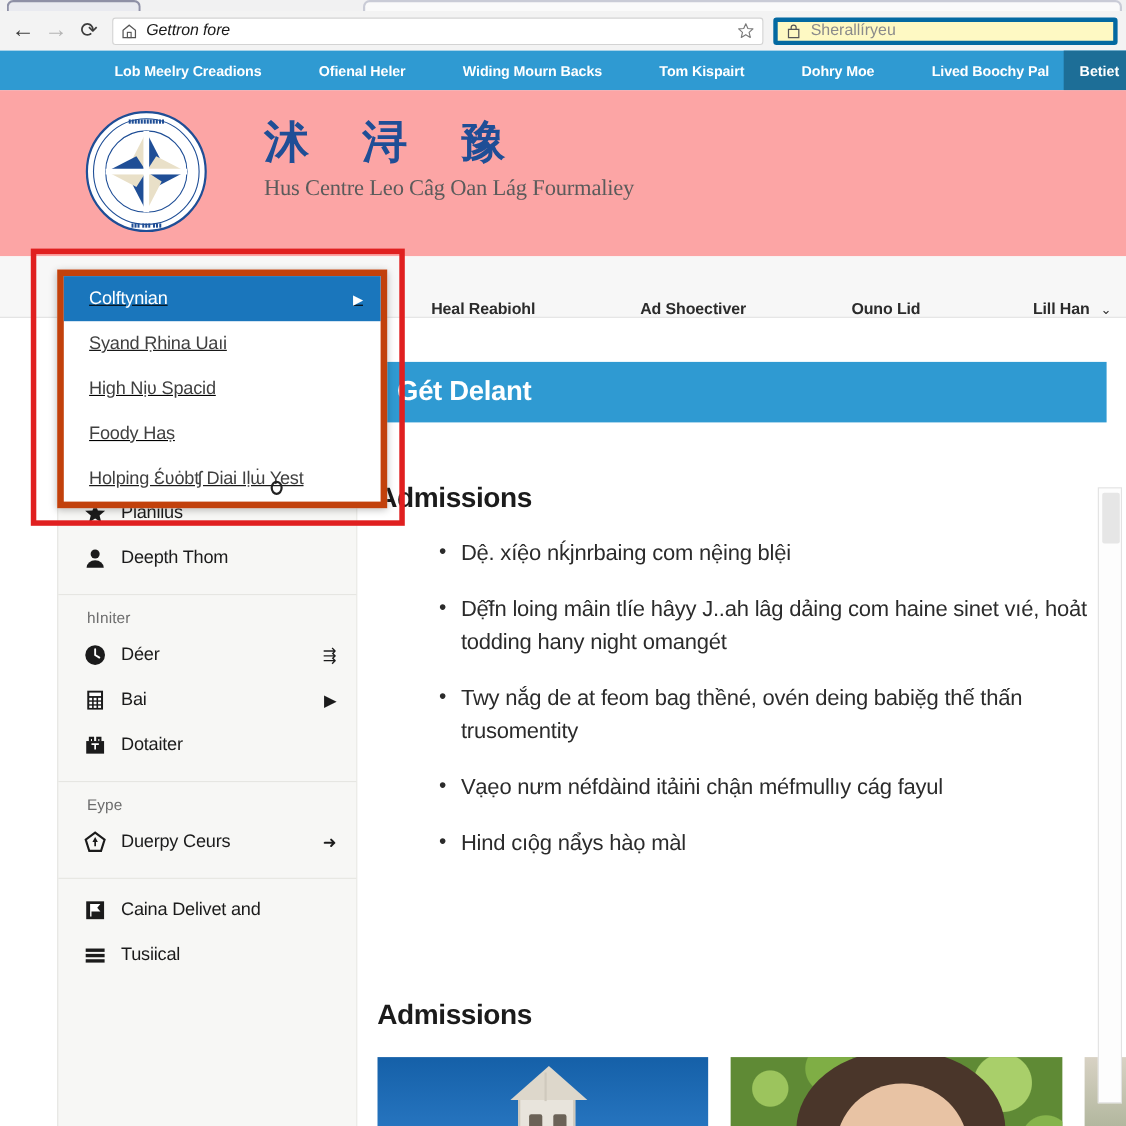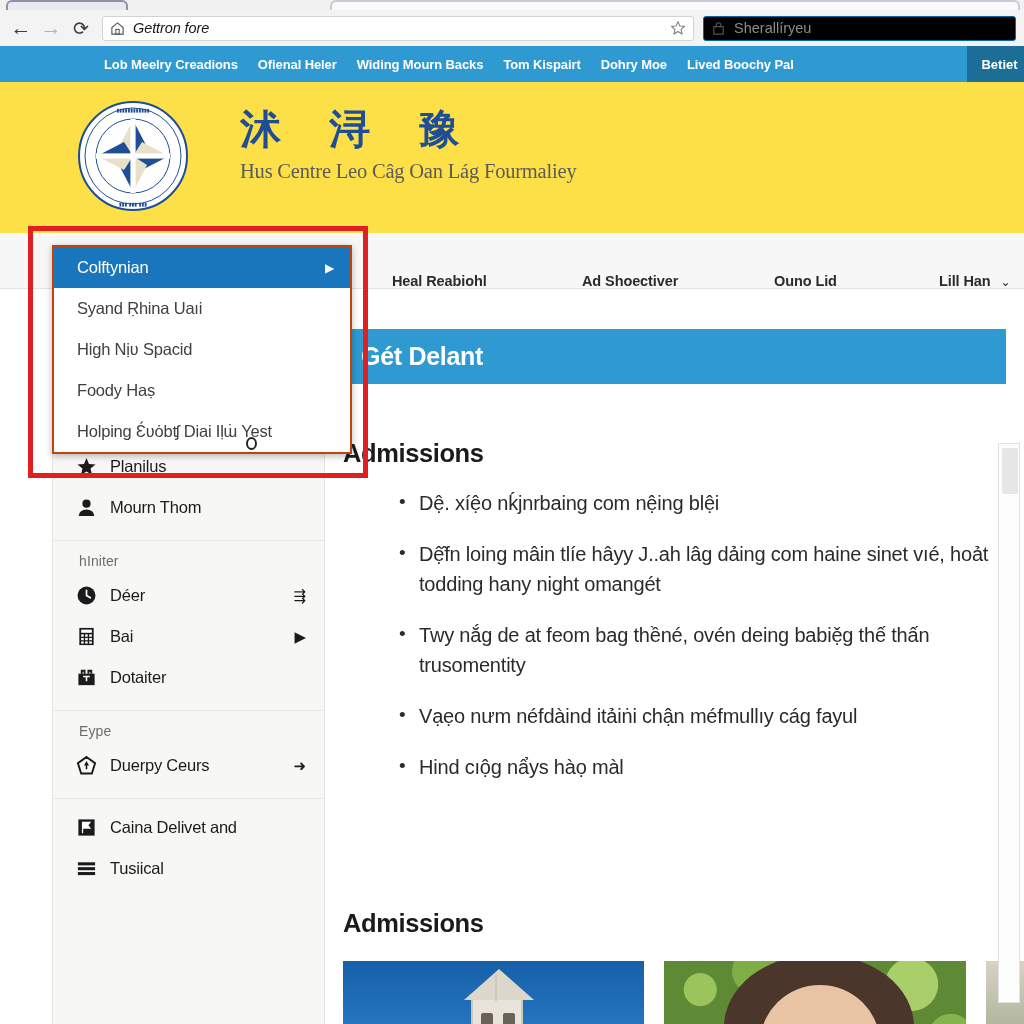--- a/index.html
+++ b/index.html
@@ -42,48 +42,48 @@
   }
   .omni-icon { width:15px; height:15px; flex:0 0 auto; margin-right:8px; }
   .omni-text {
     font-size:14.5px; color:#1a1a1a; white-space:nowrap; overflow:hidden;
     flex:1 1 auto; letter-spacing:-0.1px;font-style:italic;
   }
   .star-icon { width:16px; height:16px; flex:0 0 auto; }
 
   .searchbox {
     flex:1 1 auto; height:25px; margin-left:9px; margin-right:2px;
-    background:#000000; border:1px solid #0369a1; border-radius:3px;
+    background:#fef9c3; border:4px solid #0369a1; border-radius:3px;
     display:flex; align-items:center; padding:0 7px;
   }
   .search-text { font-size:14.5px; color:#8b8b8b; white-space:nowrap; }
 
   
   .topnav {
     position:absolute; left:0; top:46px; width:1024px; height:36px;
     background:#2f9ad2; display:flex; align-items:center;
   }
-  .topnav-inner { display:flex; align-items:center; gap:20px; padding-left:104px; }
+  .topnav-inner { display:flex; align-items:center; gap:52px; padding-left:104px; }
   .topnav a {
     color:#ffffff; font-size:13px; font-weight:bold; white-space:nowrap;
     letter-spacing:-0.1px; text-decoration:none; cursor:pointer;
   }
   .topnav-right {
     position:absolute; right:0; top:0; height:36px; width:57px;
     background:#1d6e97; display:flex; align-items:center; justify-content:center;
     overflow:hidden;
   }
   .topnav-right span {
     color:#fff; font-size:13px; font-weight:bold; white-space:nowrap; padding-left:8px;
   }
 
   
   .masthead {
     position:absolute; left:0; top:82px; width:1024px; height:151px;
-    background:#fde047;
+    background:#fca5a5;
   }
   .seal { position:absolute; left:77px; top:18px; width:112px; height:112px; }
   .brand { position:absolute; left:240px; top:22px; }
   .brand-cjk {
     font-size:41px; color:#1f4e96; letter-spacing:17px; line-height:1.25;
     font-family:"DejaVu Sans", sans-serif; font-weight:600;
   }
   .brand-sub {
     font-size:20.5px; color:#5b5b5b; margin-top:5px; letter-spacing:-0.2px;
     font-family:"Liberation Serif", serif;
@@ -134,21 +134,22 @@
   }
 
   
   .redbox {
     position:absolute; left:28px; top:226px; width:340px; height:252px;
     border:5px solid #e02020; z-index:40; pointer-events:none;
   }
   .dropdown {
     position:absolute; left:52px; top:245px; width:300px; z-index:35;
     background:#ffffff; box-shadow:0 2px 7px rgba(0,0,0,.28);
-    border:2px solid #c2410c;
+    border:6px solid #c2410c;
+    text-decoration:underline;
   }
   .dd-item {
     display:flex; align-items:center; height:41px; padding:0 16px 0 23px;
     font-size:16.5px; color:#404040; cursor:pointer; white-space:nowrap;
     letter-spacing:-0.2px;
   }
   .dd-item.active { background:#1a76bc; color:#ffffff; }
   .dd-caret { margin-left:auto; font-size:12px; }
   .cursor-dot {
     position:absolute; left:246px; top:437px; z-index:45;
@@ -382,21 +383,21 @@
         <span class="sb-text">Planilus</span>
       </div>
 
       <div class="sb-item">
         <span class="sb-ico">
           <svg viewBox="0 0 22 22" width="21" height="21">
             <circle cx="11" cy="7" r="4.3" fill="#1b1b1b"></circle>
             <path d="M2.8 20 A8.2 7 0 0 1 19.2 20 Z" fill="#1b1b1b"></path>
           </svg>
         </span>
-        <span class="sb-text">Mourn Thom</span>
+        <span class="sb-text">Deepth Thom</span>
       </div>
     </div>
 
     <div class="sb-group">
       <div class="sb-label">hIniter</div>
 
       <div class="sb-item">
         <span class="sb-ico">
           <svg viewBox="0 0 22 22" width="21" height="21">
             <circle cx="11" cy="11" r="9.4" fill="#1b1b1b"></circle>

